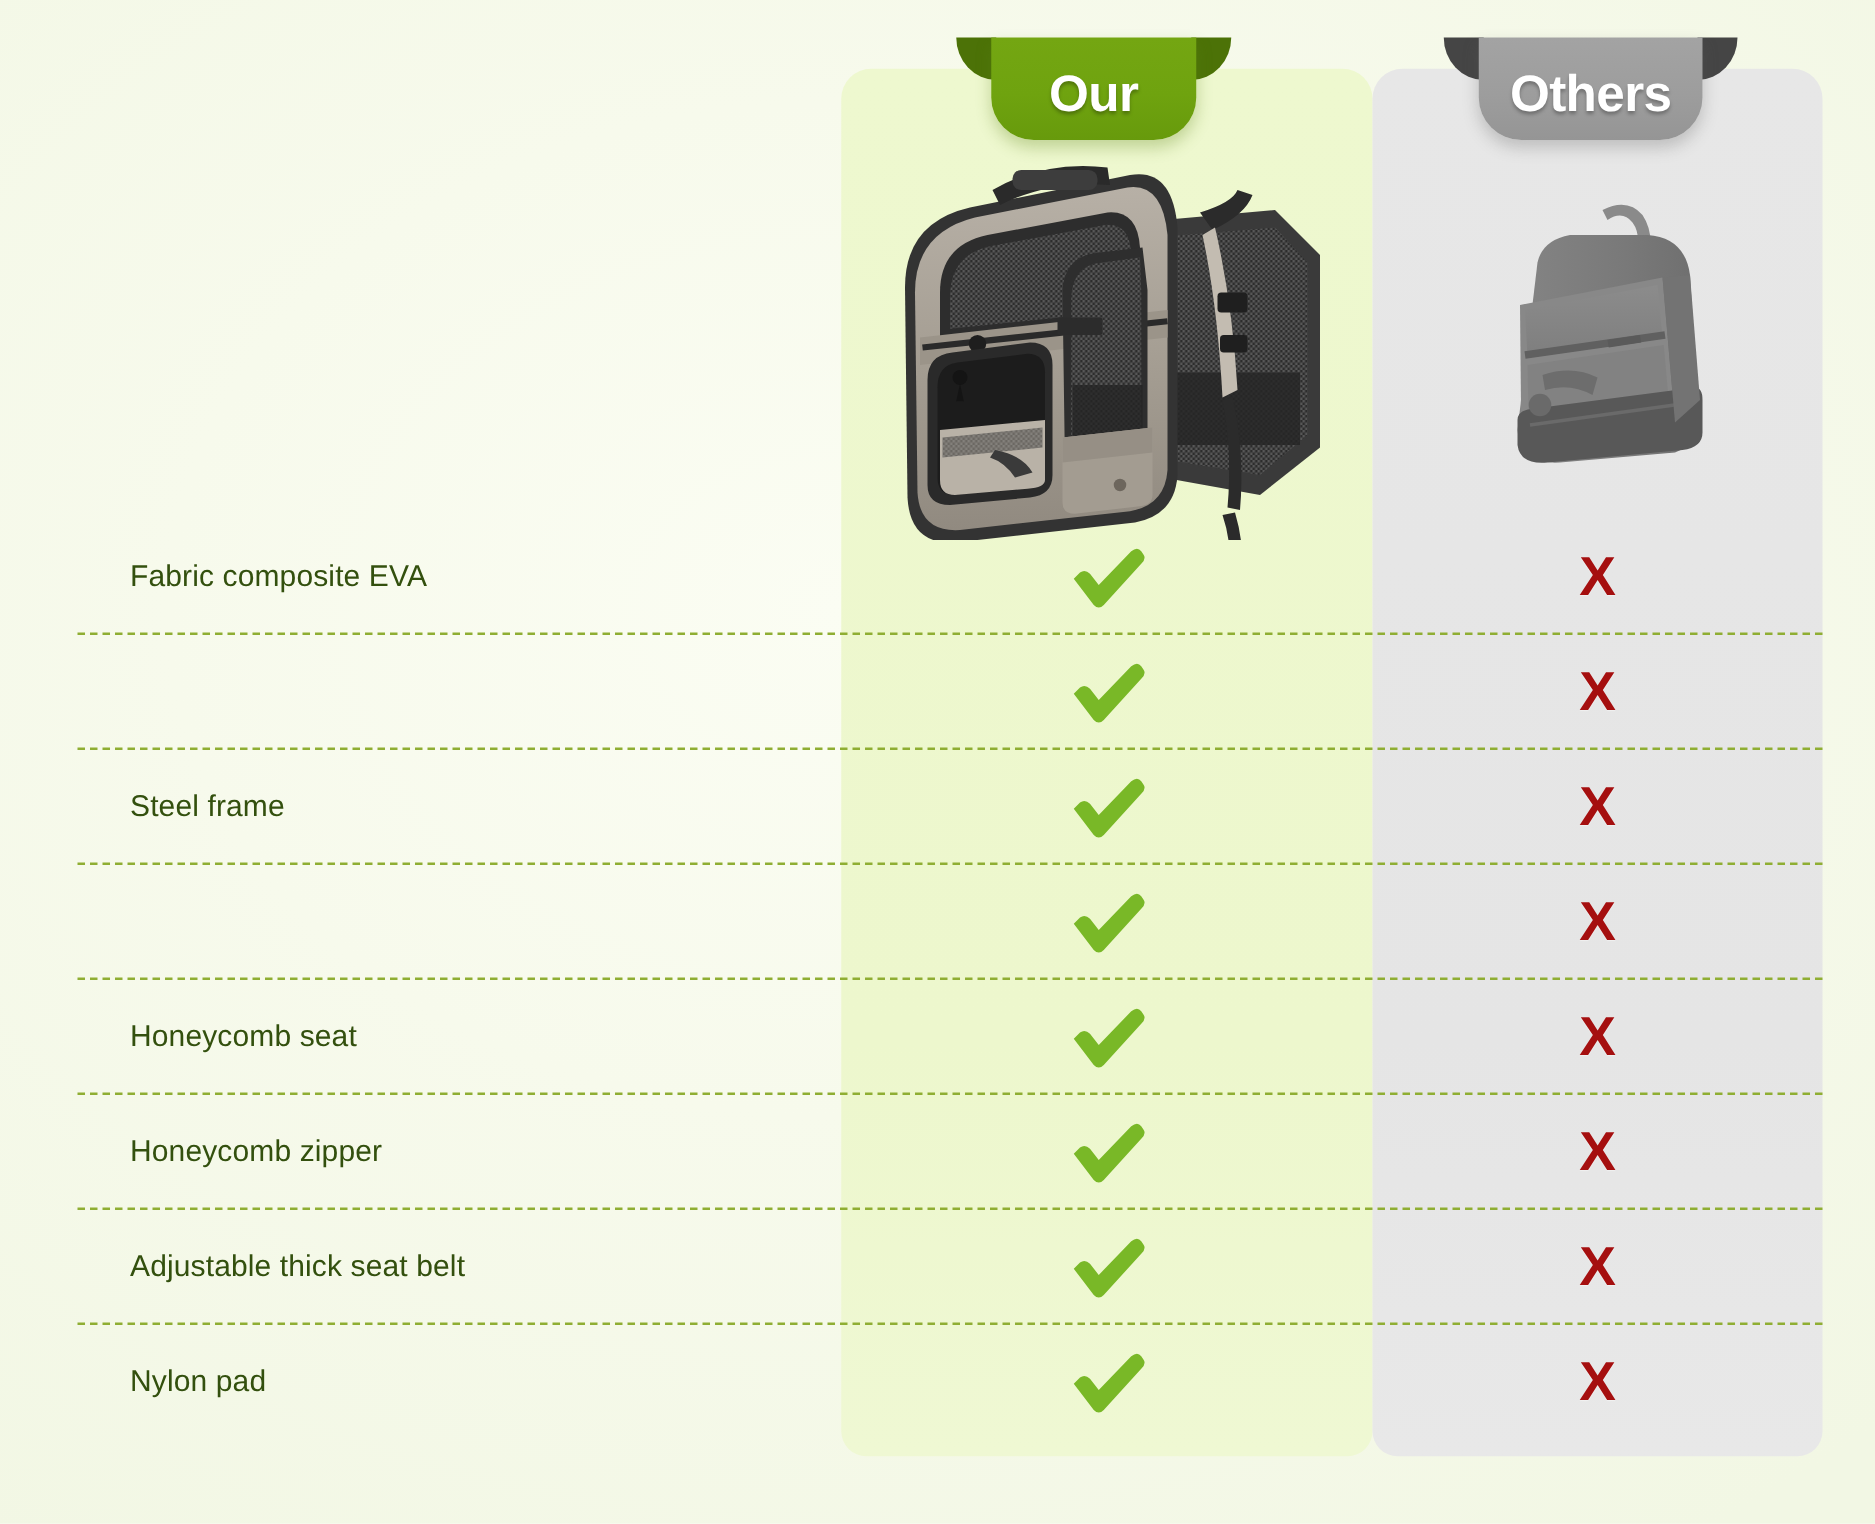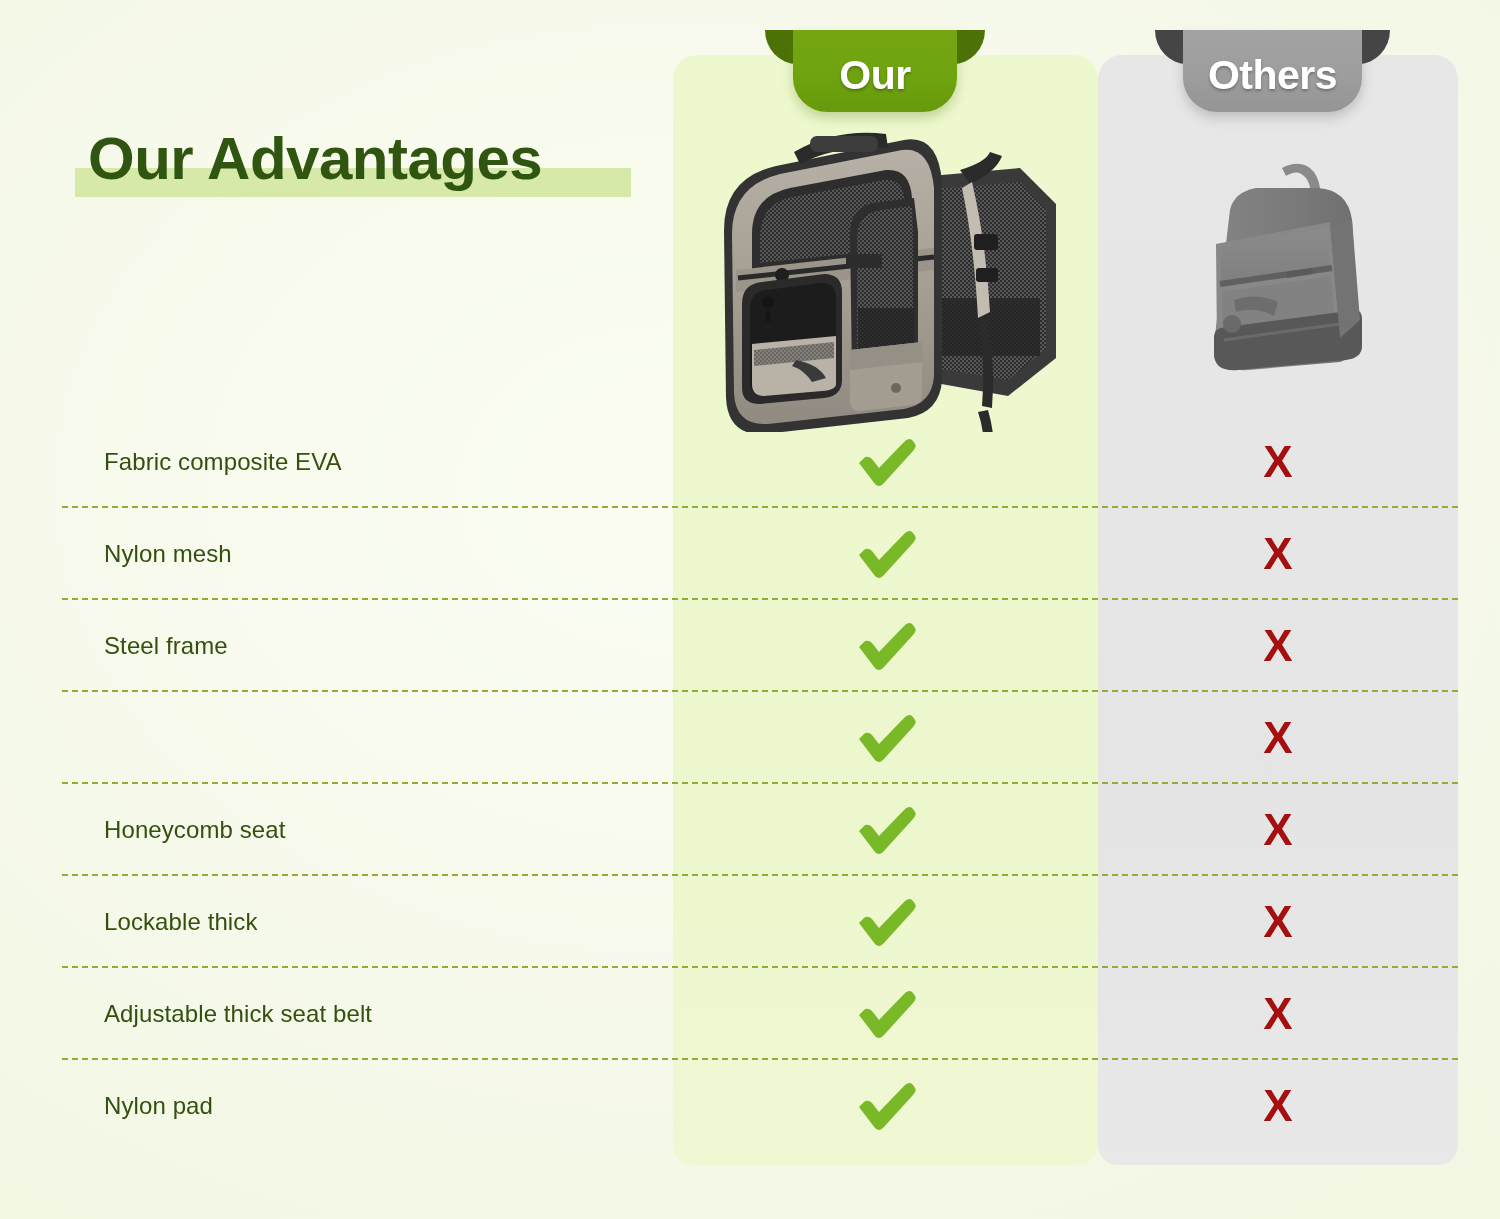--- a/index.html
+++ b/index.html
@@ -187,24 +187,20 @@
   }
 </style>
 </head>
 <body>
 
 <div id="page">
 
   <div class="col-panel our"></div>
   <div class="col-panel others"></div>
 
-  <div id="title-wrap">
-    <div id="title-highlight"></div>
-    <div id="page-title">Our Advantages</div>
-  </div>
 
   <div class="product-img our">
     <svg viewBox="0 0 400 320" width="400" height="320" aria-hidden="true">
       <defs>
         <pattern id="mesh" width="4" height="4" patternUnits="userSpaceOnUse">
           <rect width="4" height="4" fill="#2c2c2c"></rect>
           <rect width="2" height="2" fill="#575757"></rect>
           <rect x="2" y="2" width="2" height="2" fill="#575757"></rect>
         </pattern>
         <linearGradient id="fab" x1="0" y1="0" x2="0" y2="1">
@@ -324,21 +320,20 @@
           <svg class="check-icon" viewBox="0 0 62 50">
             <path d="M4 26 L9 21 Q13 18 17 22 L24 31 L50 4 Q55 0 58 4 L60 7 Q62 10 58 14 L28 47 Q24 51 20 47 Z" fill="#79b827"></path>
           </svg>
         </div>
         <div class="mark-cell others">
           <span class="x-mark" style="color: rgb(165, 15, 15);">X</span>
         </div>
         <div class="row-divider"></div>
       </div>
       <div class="row">
-        <div class="feature-label">Nylon mesh</div>
         <div class="mark-cell our">
           <svg class="check-icon" viewBox="0 0 62 50">
             <path d="M4 26 L9 21 Q13 18 17 22 L24 31 L50 4 Q55 0 58 4 L60 7 Q62 10 58 14 L28 47 Q24 51 20 47 Z" fill="#79b827"></path>
           </svg>
         </div>
         <div class="mark-cell others">
           <span class="x-mark" style="color: rgb(165, 15, 15);">X</span>
         </div>
         <div class="row-divider"></div>
       </div>
@@ -371,21 +366,21 @@
           <svg class="check-icon" viewBox="0 0 62 50">
             <path d="M4 26 L9 21 Q13 18 17 22 L24 31 L50 4 Q55 0 58 4 L60 7 Q62 10 58 14 L28 47 Q24 51 20 47 Z" fill="#79b827"></path>
           </svg>
         </div>
         <div class="mark-cell others">
           <span class="x-mark" style="color: rgb(165, 15, 15);">X</span>
         </div>
         <div class="row-divider"></div>
       </div>
       <div class="row">
-        <div class="feature-label">Lockable thick</div>
+        <div class="feature-label">Honeycomb zipper</div>
         <div class="mark-cell our">
           <svg class="check-icon" viewBox="0 0 62 50">
             <path d="M4 26 L9 21 Q13 18 17 22 L24 31 L50 4 Q55 0 58 4 L60 7 Q62 10 58 14 L28 47 Q24 51 20 47 Z" fill="#79b827"></path>
           </svg>
         </div>
         <div class="mark-cell others">
           <span class="x-mark" style="color: rgb(165, 15, 15);">X</span>
         </div>
         <div class="row-divider"></div>
       </div>

